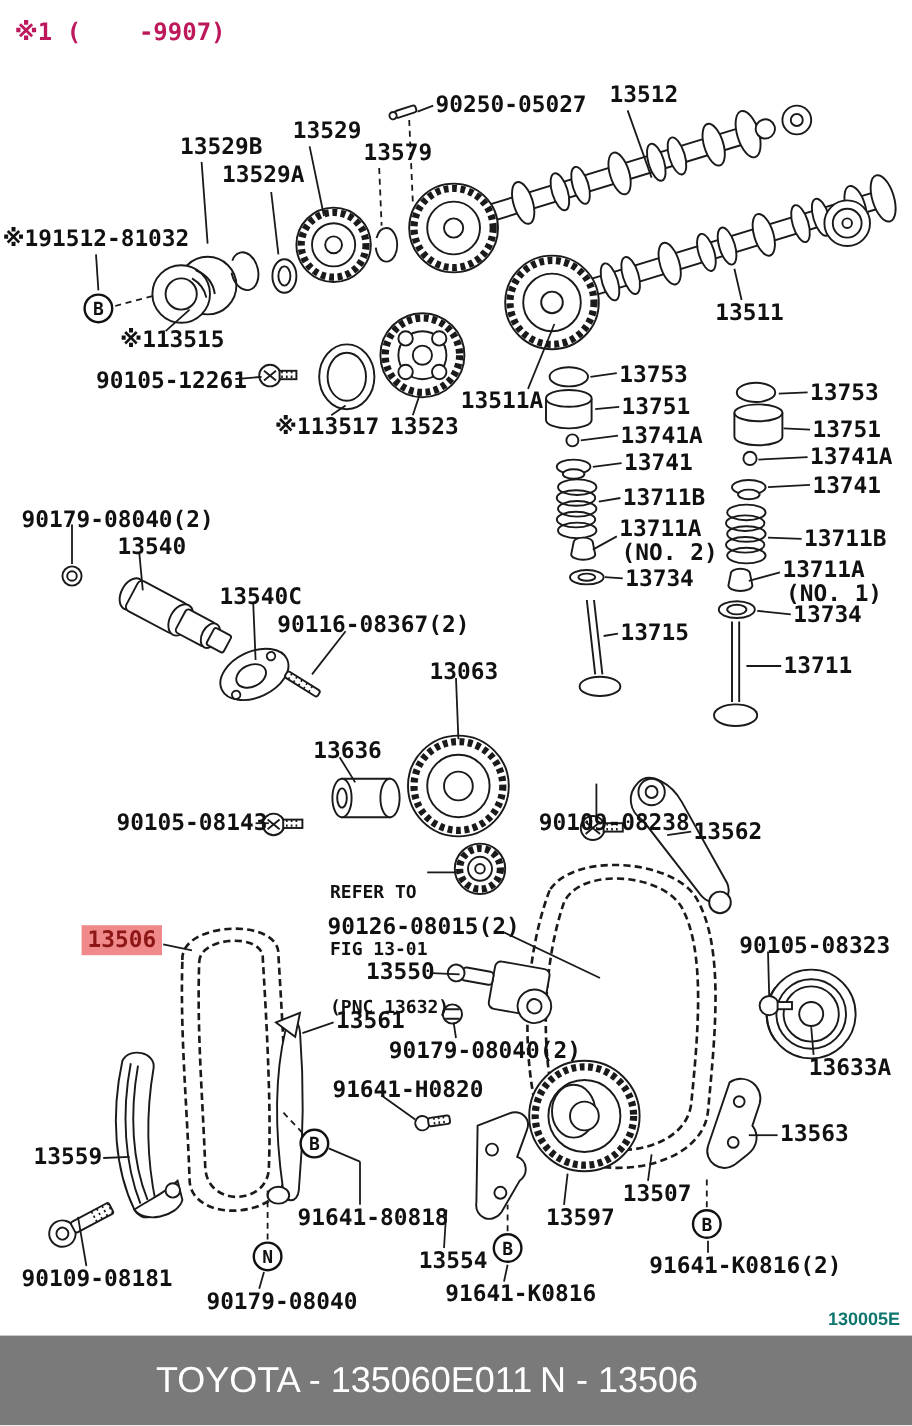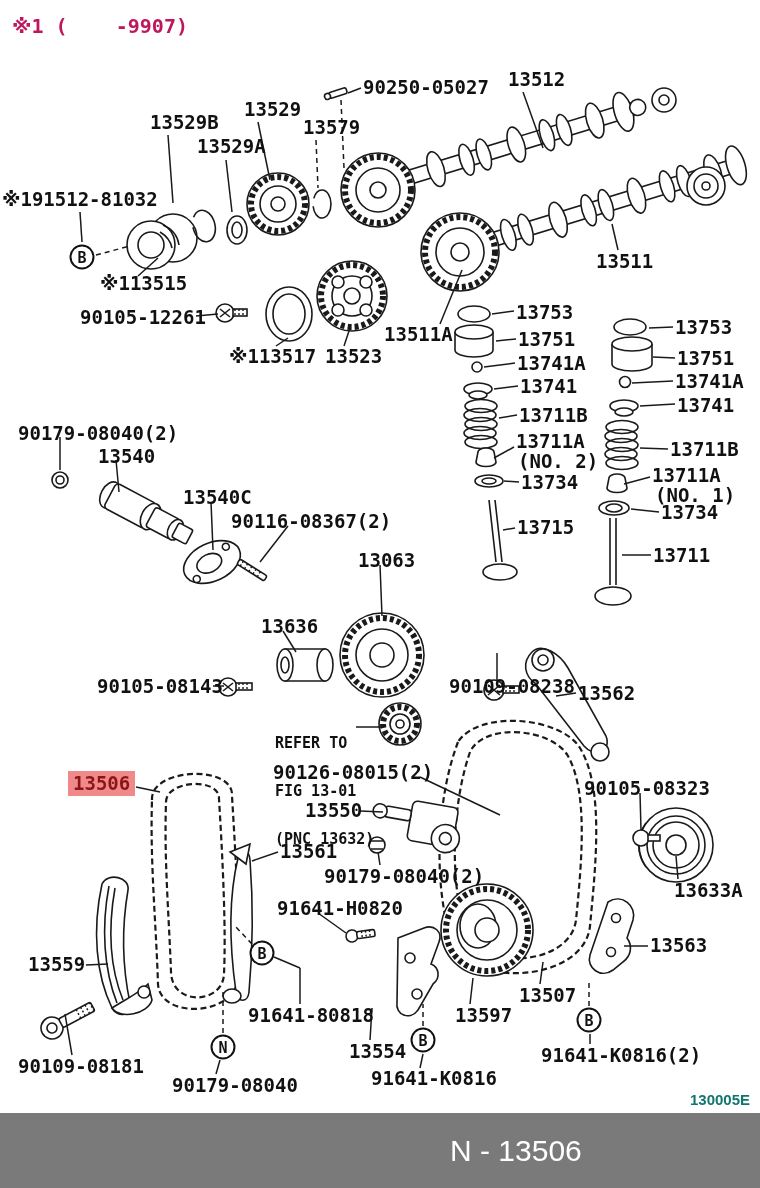--- a/index.html
+++ b/index.html
@@ -380,21 +380,21 @@
     <div>REFER TO</div>
     <div>FIG 13-01</div>
     <div>(PNC 13632)</div>
   </div>
 
   <div>
       <span class="part-label" style="left: 363px; top: 78px;">90250-05027</span>
       <span class="part-label" style="left: 508px; top: 70px;">13512</span>
       <span class="part-label" style="left: 244px; top: 100px;">13529</span>
       <span class="part-label" style="left: 150px; top: 113px;">13529B</span>
-      <span class="part-label" style="left: 197px; top: 137px;">13529A</span>
+      <span class="part-label" style="left: 185px; top: 137px;">13529A</span>
       <span class="part-label" style="left: 303px; top: 118px;">13579</span>
       <span class="part-label" style="left: 2px; top: 190px;">※191512-81032</span>
       <span class="part-label" style="left: 100px; top: 274px;">※113515</span>
       <span class="part-label" style="left: 80px; top: 308px;">90105-12261</span>
       <span class="part-label" style="left: 229px; top: 347px;">※113517</span>
       <span class="part-label" style="left: 325px; top: 347px;">13523</span>
       <span class="part-label" style="left: 384px; top: 325px;">13511A</span>
       <span class="part-label" style="left: 596px; top: 252px;">13511</span>
       <span class="part-label" style="left: 516px; top: 303px;">13753</span>
       <span class="part-label" style="left: 518px; top: 330px;">13751</span>
@@ -421,21 +421,21 @@
       <span class="part-label" style="left: 358px; top: 551px;">13063</span>
       <span class="part-label" style="left: 261px; top: 617px;">13636</span>
       <span class="part-label" style="left: 97px; top: 677px;">90105-08143</span>
       <span class="part-label" style="left: 449px; top: 640px; margin-top: 37px;">90109-08238</span>
       <span class="part-label" style="left: 578px; top: 684px;">13562</span>
       <span class="part-label" style="left: 273px; top: 763px;">90126-08015(2)</span>
       <span class="part-label highlight" style="left: 68px; top: 771px;">13506</span>
       <span class="part-label" style="left: 305px; top: 801px;">13550</span>
       <span class="part-label" style="left: 280px; top: 842px;">13561</span>
       <span class="part-label" style="left: 324px; top: 867px;">90179-08040(2)</span>
-      <span class="part-label" style="left: 584px; top: 779px; text-align: right;">90105-08323</span>
+      <span class="part-label" style="left: 616px; top: 779px; text-align: right;">90105-08323</span>
       <span class="part-label" style="left: 674px; top: 881px;">13633A</span>
       <span class="part-label" style="left: 650px; top: 936px;">13563</span>
       <span class="part-label" style="left: 28px; top: 955px;">13559</span>
       <span class="part-label" style="left: 18px; top: 1057px;">90109-08181</span>
       <span class="part-label" style="left: 277px; top: 899px;">91641-H0820</span>
       <span class="part-label" style="left: 248px; top: 1006px;">91641-80818</span>
       <span class="part-label" style="left: 172px; top: 1076px;">90179-08040</span>
       <span class="part-label" style="left: 349px; top: 1042px;">13554</span>
       <span class="part-label" style="left: 371px; top: 1069px;">91641-K0816</span>
       <span class="part-label" style="left: 455px; top: 1006px;">13597</span>
@@ -446,15 +446,16 @@
       <span class="circled" style="left: 82px; top: 257px;">B</span>
       <span class="circled" style="left: 262px; top: 953px;">B</span>
       <span class="circled" style="left: 423px; top: 1040px;">B</span>
       <span class="circled" style="left: 589px; top: 1020px;">B</span>
       <span class="circled" style="left: 223px; top: 1047px;">N</span>
     </div>
 
   <div class="diagram-code">130005E</div>
 
   <div class="footer">
+    <span class="f-left">TOYOTA - 135060E011</span>
     <span class="f-right">N - 13506</span>
   </div>
 </div>
 
 </body></html>

